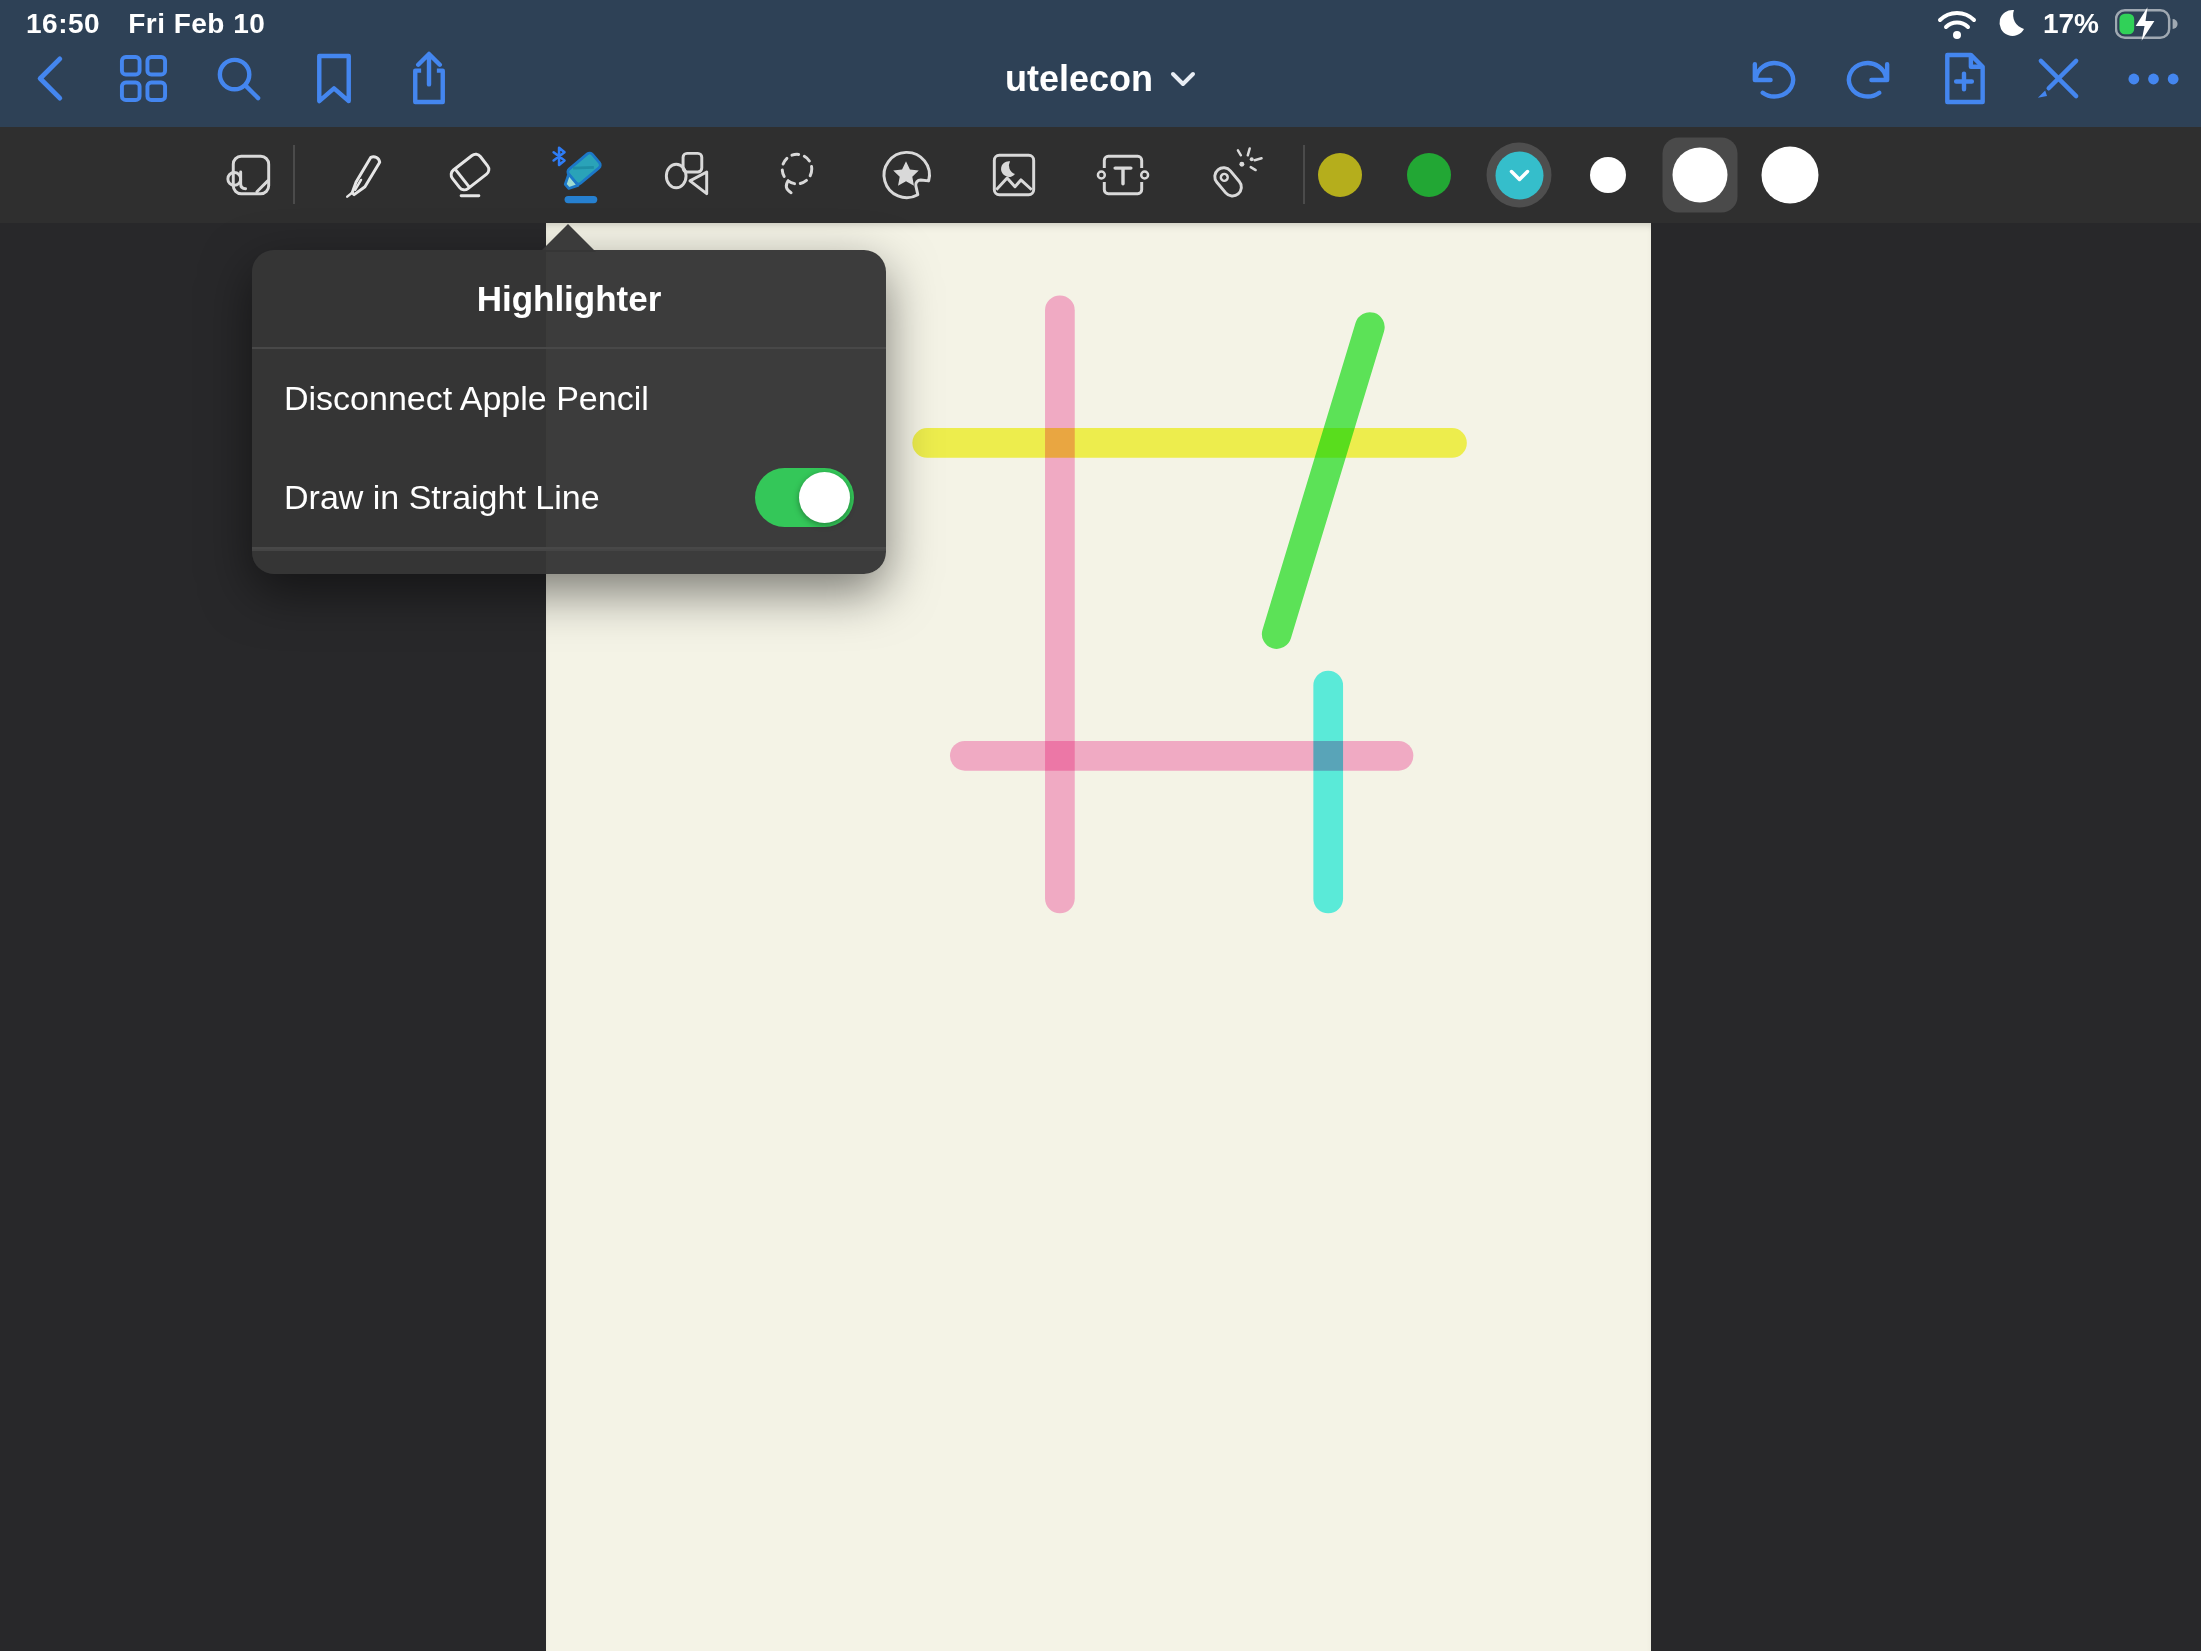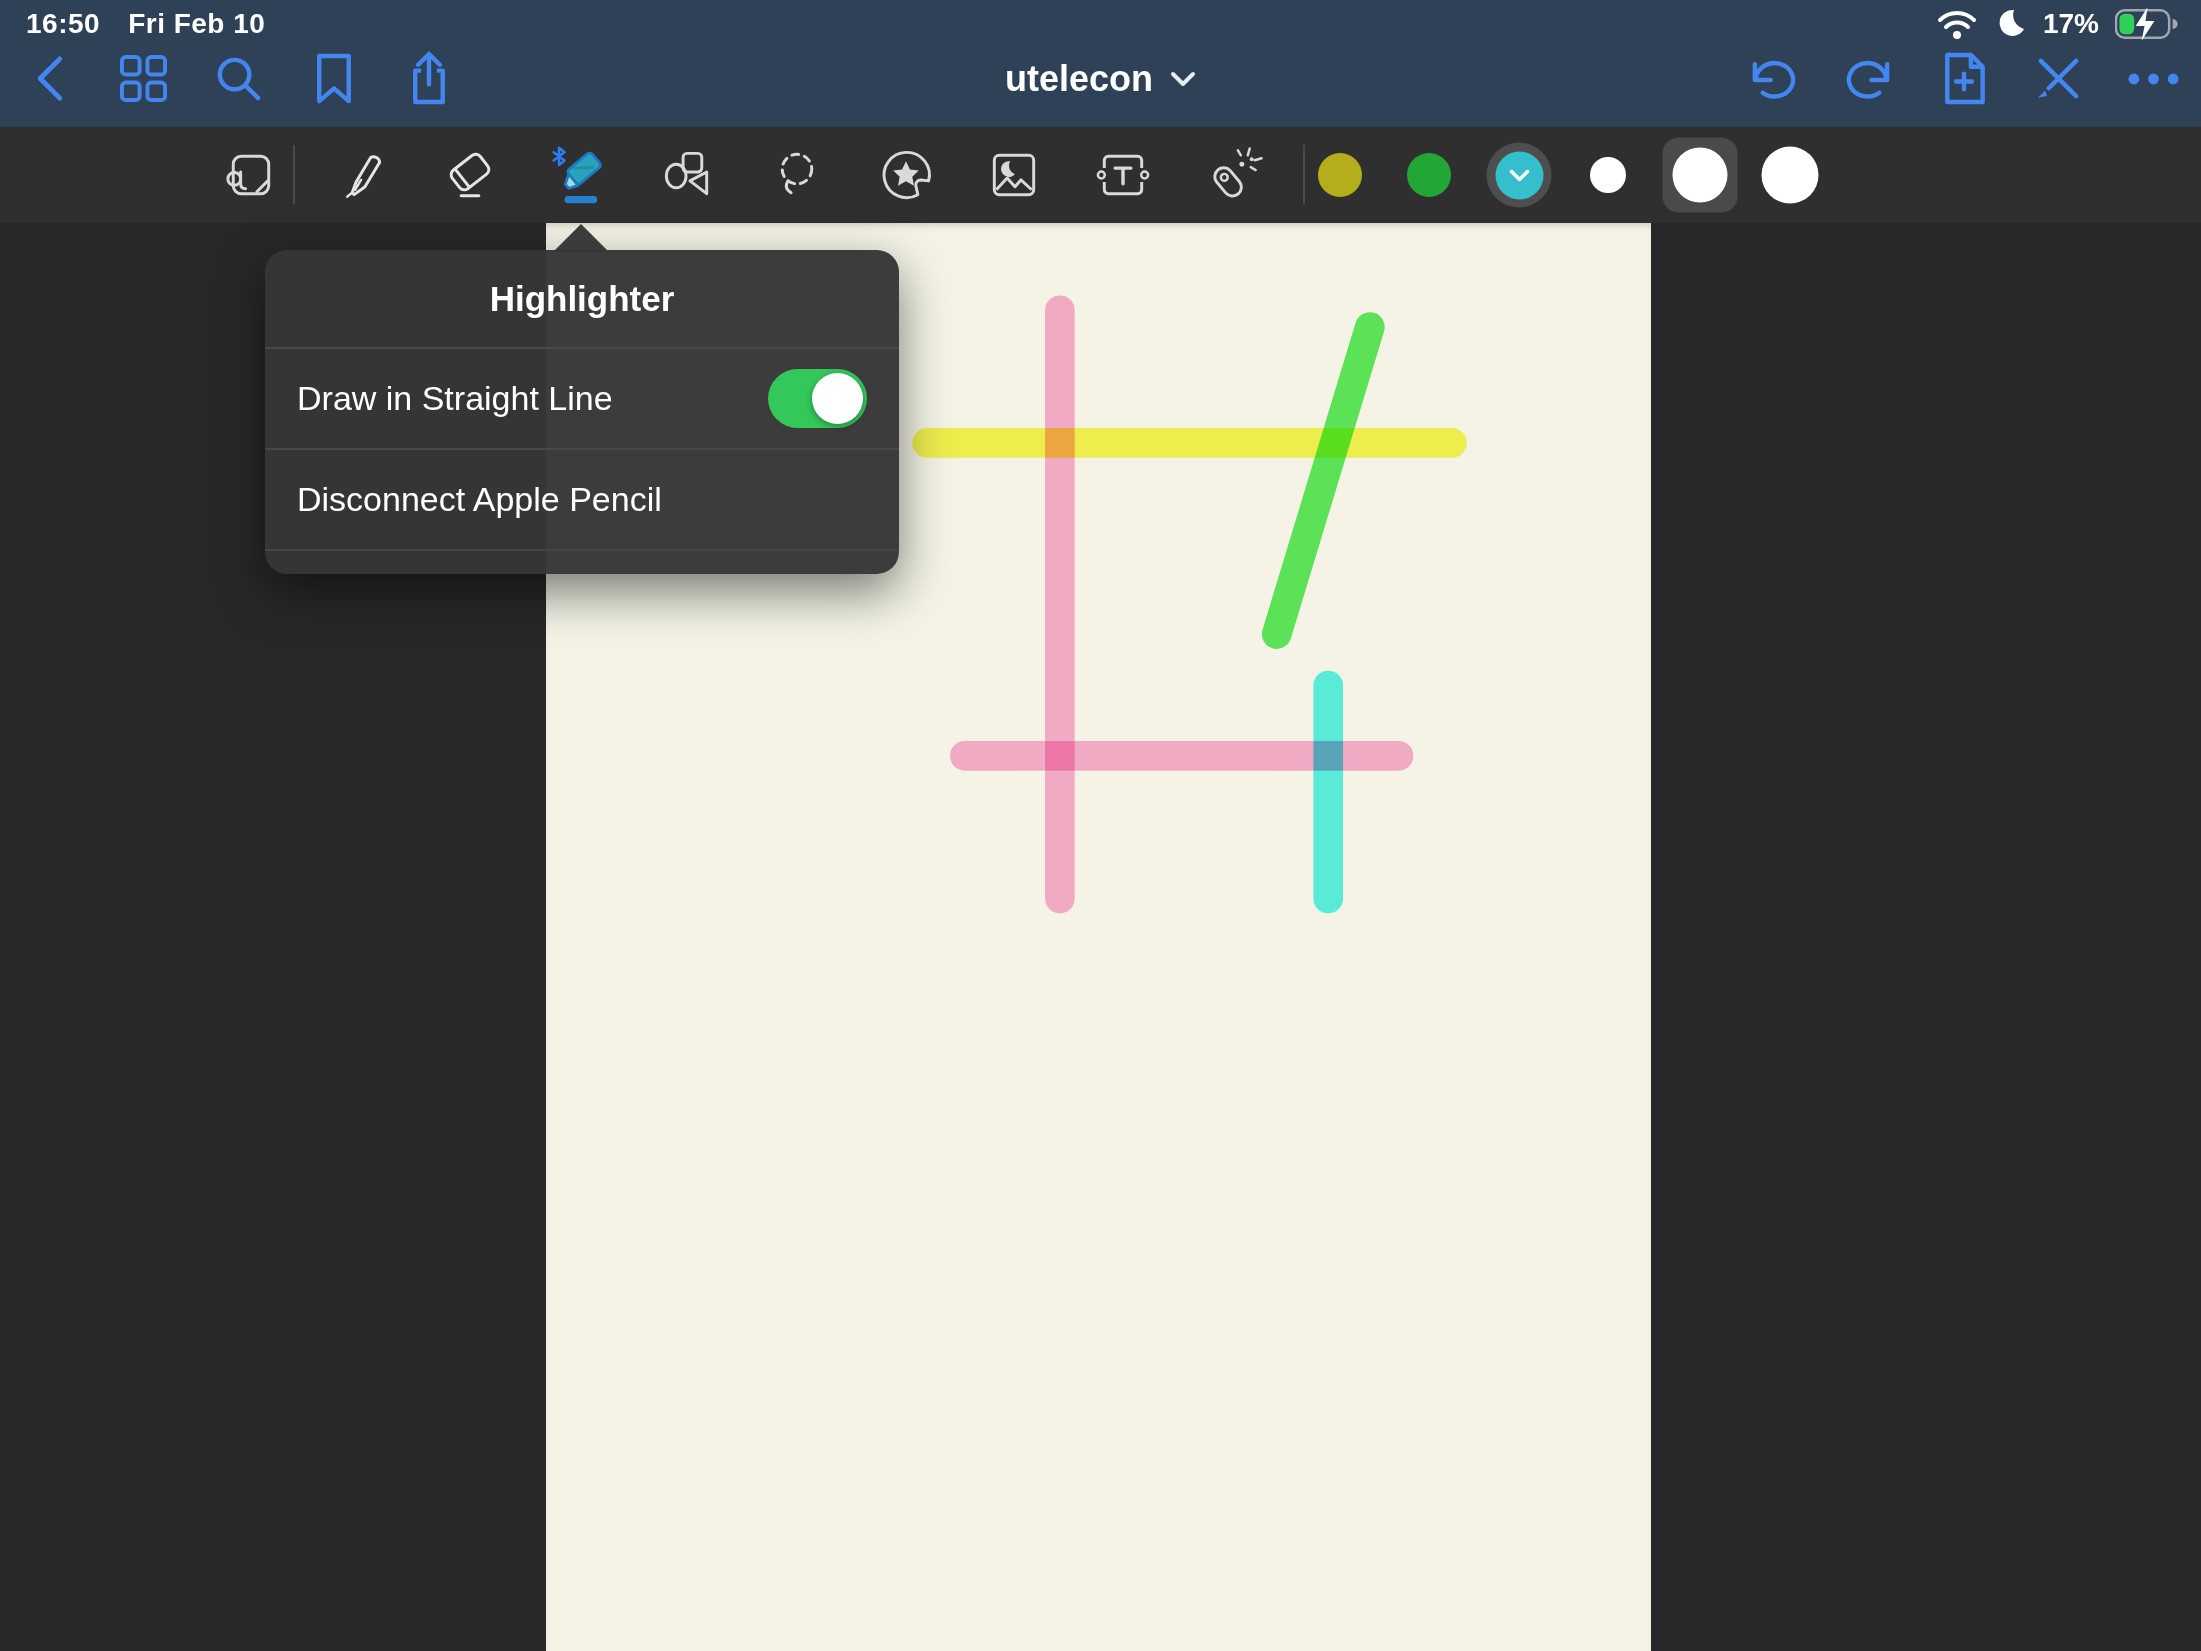--- a/index.html
+++ b/index.html
@@ -35,21 +35,21 @@
   .swatch-inner{width:48px;height:48px;border-radius:50%;display:flex;align-items:center;justify-content:center;}
   .dot{position:absolute;top:50%;transform:translate(-50%,-50%);background:#fff;border-radius:50%;cursor:pointer;}
   .dot-box{position:absolute;top:50%;transform:translate(-50%,-50%);width:75px;height:75px;border-radius:16px;
     background:#4a4a4a;display:flex;align-items:center;justify-content:center;cursor:pointer;}
   
   .stage{position:absolute;left:0;top:223px;width:2202px;height:1429px;background:#28282a;}
   .paper{position:absolute;left:546px;top:0;width:1105px;height:1429px;background:#f4f3e6;
     box-shadow:inset 0 6px 10px -6px rgba(0,0,0,.25);}
   .paper svg{position:absolute;left:0;top:0;}
   
-  .popup{position:absolute;left:265px;top:250px;width:634px;height:324px;background:rgba(54,54,54,.97);
+  .popup{position:absolute;left:252px;top:250px;width:634px;height:324px;background:rgba(54,54,54,.97);
     border-radius:22px;box-shadow:0 18px 50px rgba(0,0,0,.5);color:#fff;}
   .popup-arrow{position:absolute;left:288px;top:-26px;width:0;height:0;
     border-left:28px solid transparent;border-right:28px solid transparent;
     border-bottom:28px solid rgba(54,54,54,.97);}
   .popup-title{height:97px;display:flex;align-items:center;justify-content:center;
     font-size:35px;font-weight:700;border-bottom:2px solid #484848;}
   .popup-row{height:99px;display:flex;align-items:center;justify-content:space-between;
     padding:0 32px;font-size:34px;font-weight:400;cursor:pointer;}
   .popup-row.bordered{border-bottom:2px solid #484848;}
   .popup-foot{height:22px;border-top:2px solid #454545;}
@@ -299,26 +299,26 @@
           <line x1="832" y1="105" x2="738" y2="415" stroke="#60ee60" stroke-width="30" stroke-linecap="round" style="mix-blend-mode: multiply;"></line>
           <line x1="790" y1="467" x2="790" y2="682" stroke="#5ef6f0" stroke-width="30" stroke-linecap="round" style="mix-blend-mode: multiply;"></line>
           <line x1="423" y1="538" x2="861" y2="538" stroke="#fbb3d9" stroke-width="30" stroke-linecap="round" style="mix-blend-mode: multiply;"></line>
         </svg>
     </div>
   </div>
 
   <div class="popup">
     <div class="popup-arrow"></div>
     <div class="popup-title">Highlighter</div>
+    <div class="popup-row">
+      <span>Disconnect Apple Pencil</span>
+    </div>
     <div class="popup-row bordered">
       <span>Draw in Straight Line</span>
       <span class="toggle on">
           <span class="knob"></span>
         </span>
     </div>
-    <div class="popup-row">
-      <span>Disconnect Apple Pencil</span>
-    </div>
     <div class="popup-foot"></div>
   </div>
 
 </div>
 
 
 </body></html>

